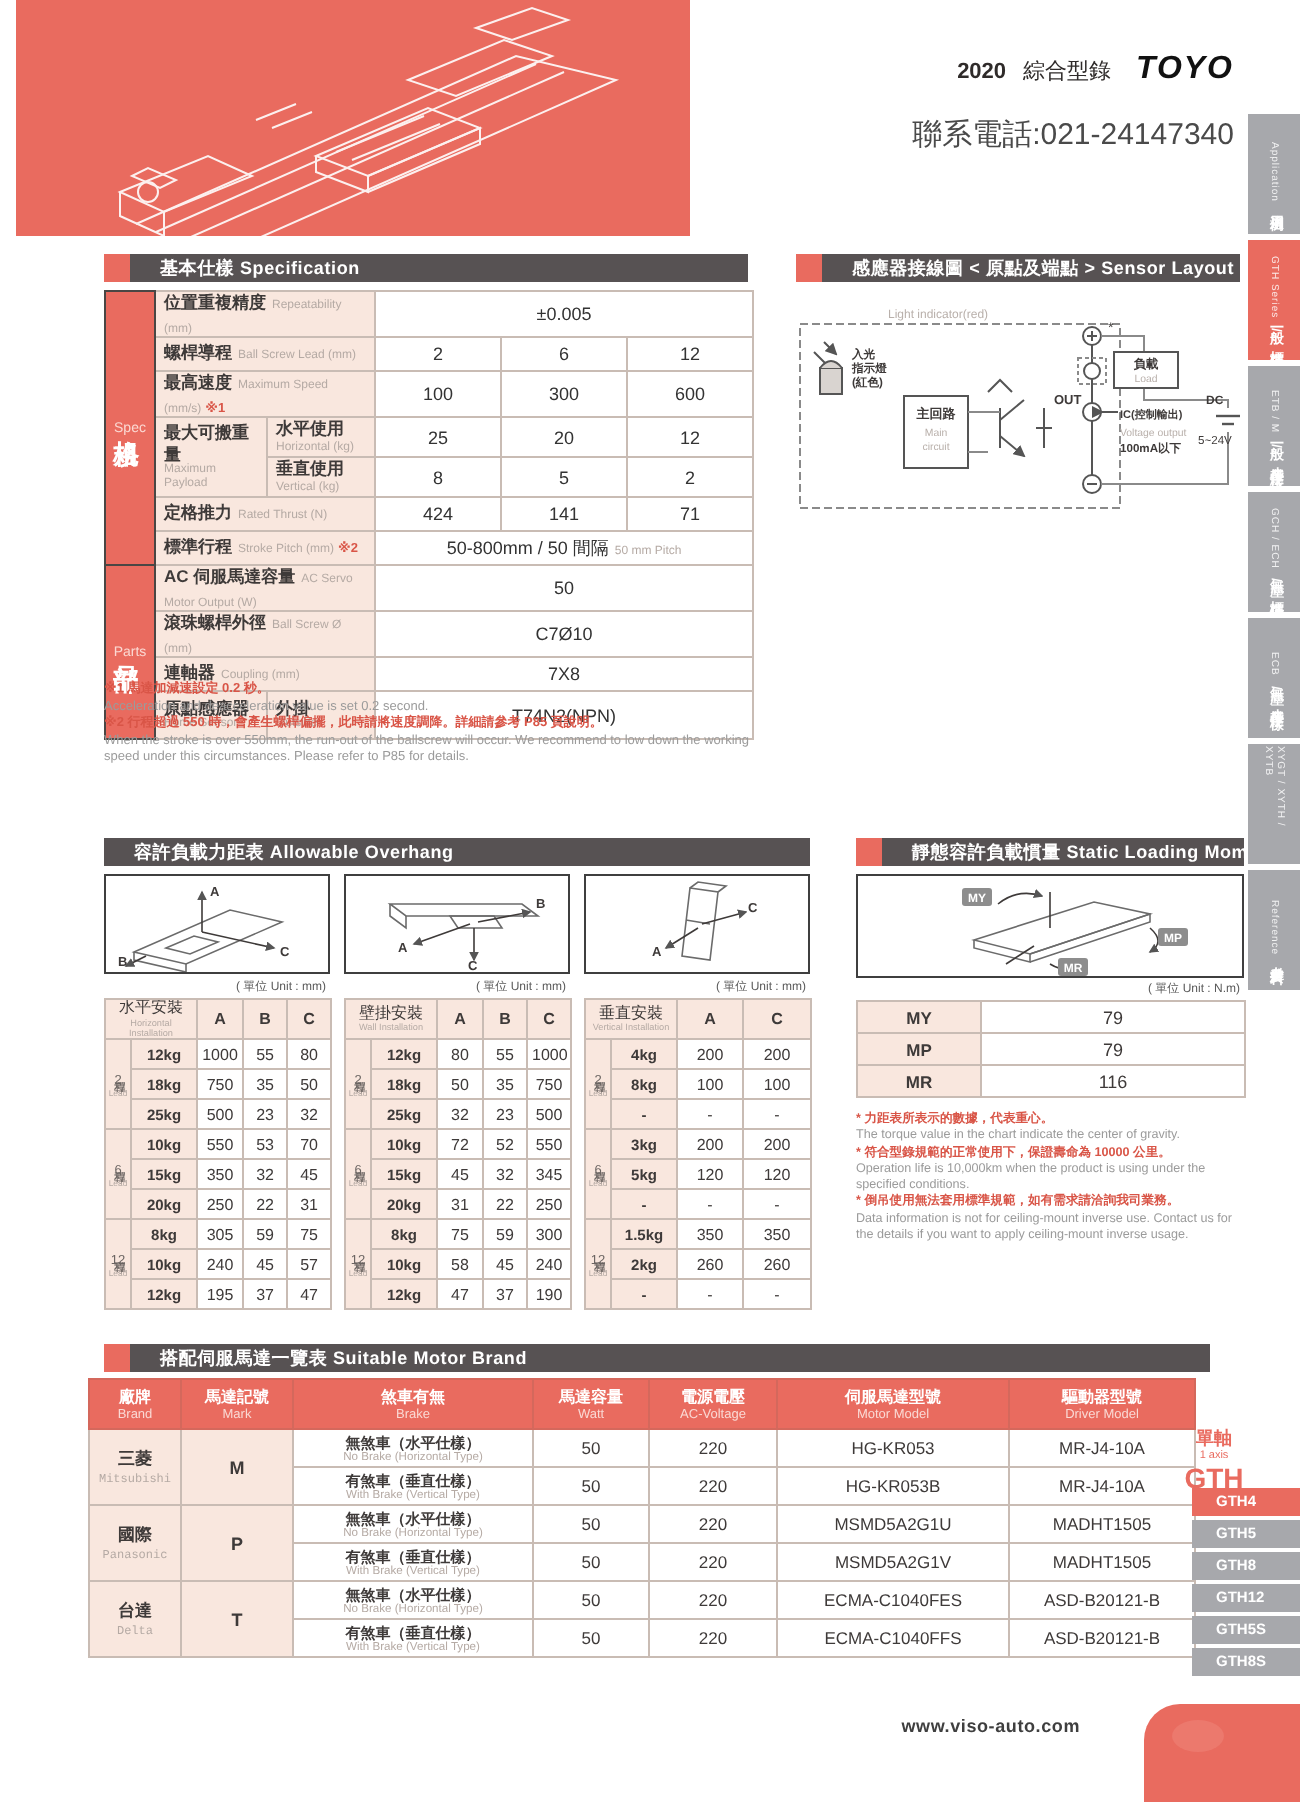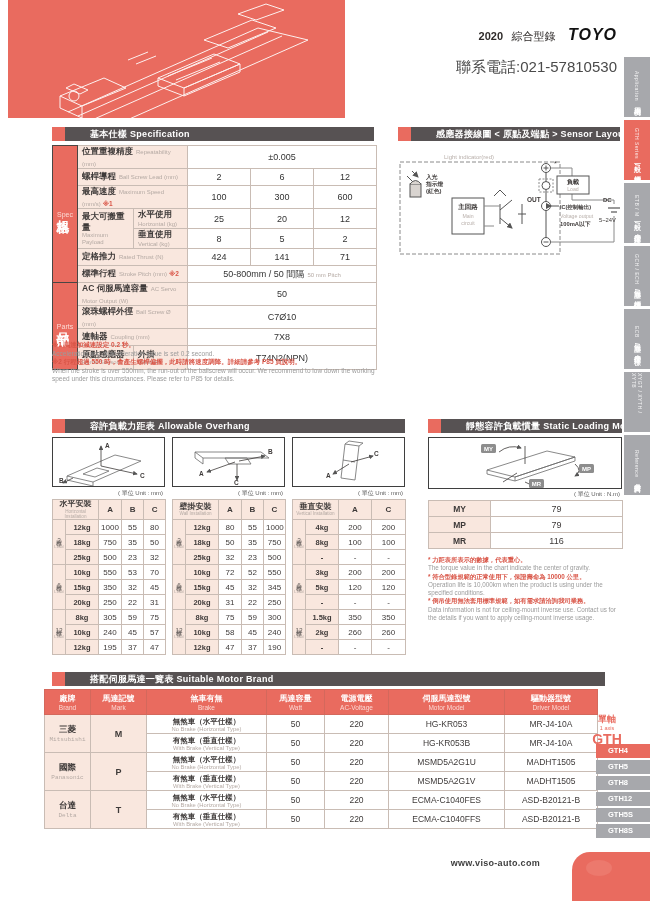--- a/index.html
+++ b/index.html
@@ -34,21 +34,21 @@
             flex-direction:row-reverse;align-items:center;justify-content:center;
             writing-mode:vertical-rl;cursor:pointer;}
   .side-tab.active{background:var(--red);}
   .side-tab .t-zh{font-size:7px;font-weight:bold;letter-spacing:1px;}
   .side-tab .t-en{font-size:5px;opacity:.85;letter-spacing:.5px;margin-top:1px;}
 
   
   .sec-h{height:14px;display:flex;}
   .sec-h .sq{width:13px;background:var(--red);}
   .sec-h .bar{flex:1;background:var(--bar);color:#fff;font-size:9px;font-weight:bold;
-              line-height:14px;padding-left:25px;letter-spacing:.3px;white-space:nowrap;overflow:hidden;}
+              line-height:14px;padding-left:15px;letter-spacing:.3px;white-space:nowrap;overflow:hidden;}
 
   table{border-collapse:collapse;table-layout:fixed;}
   td{padding:0 2px;overflow:hidden;}
 
   
   .spec-table{left:52px;top:145px;width:324px;border:1px solid var(--frame);}
   .spec-table td{border:1px solid var(--line);height:16px;font-size:8.5px;}
   .spec-table td.lbl{background:var(--pink);padding-left:4px;}
   .spec-table td.val{text-align:center;font-size:9px;color:#333;background:#fff;}
   .zh{font-weight:bold;color:var(--dark);font-size:8.5px;}
@@ -66,21 +66,21 @@
   .notes .n-en{color:#9b9b9b;}
 
   
   .diag-box{border:1px solid #3f3f3f;background:#fff;}
   .unit-lbl{font-size:6px;color:#5a5a5a;text-align:right;}
 
   
   .oh-table{width:113px;border:1px solid var(--frame);}
   .oh-table td{border:1px solid var(--line);text-align:center;}
   .oh-table .hd{background:var(--pink);height:19px;}
-  .oh-table .hd .h-zh{display:block;font-size:8px;font-weight:bold;line-height:1.1;}
+  .oh-table .hd .h-zh{display:block;font-size:8px;font-weight:normal;line-height:1.1;}
   .oh-table .hd .h-en{display:block;font-size:4.6px;color:var(--gray-en);transform-origin:center;}
   .oh-table .hd-abc{background:var(--pink);font-size:8px;font-weight:bold;}
   .oh-table .lead-cell{background:var(--pink);padding:0;vertical-align:middle;}
   .lead-wrap{display:flex;flex-direction:column;align-items:center;line-height:1;gap:1px;}
   .lead-wrap .ld-zh{writing-mode:vertical-rl;font-size:6px;color:#6b6562;letter-spacing:1px;}
   .lead-wrap .ld-num{font-size:6.5px;color:#6b6562;}
   .lead-wrap .ld-en{font-size:4.2px;color:var(--gray-en);}
   .oh-table .load-cell{background:var(--pink);font-size:7.5px;font-weight:bold;height:14px;}
   .oh-table .num{background:#fff;font-size:8px;height:14px;}
 
@@ -144,21 +144,21 @@
       <path d="M230 14 L258 4 L276 10 L248 20 Z"></path>
       <path d="M120 60 L140 52 M128 64 L148 56"></path>
     </g>
   </svg>
 </div>
 <div class="abs brand-line">
   <span class="year">2020</span>
   <span class="cat">綜合型錄</span>
   <span class="logo">TOYO</span>
 </div>
-<div class="abs phone">聯系電話:021-57810530</div>
+<div class="abs phone">聯系電話:021-24147340</div>
 
 <div class="abs side-tabs">
   <div class="side-tab">
     <span class="t-zh">適用例</span>
     <span class="t-en">Application</span>
   </div>
   <div class="side-tab active">
     <span class="t-zh">一般 / 標準仕樣</span>
     <span class="t-en">GTH Series</span>
   </div>
@@ -340,21 +340,21 @@
   <text x="179" y="38" font-size="6.2" font-weight="bold" fill="#3e3a39" text-anchor="middle">負載</text>
   <text x="179" y="45" font-size="5.2" fill="#b9b0ab" text-anchor="middle">Load</text>
   <g stroke="#555" stroke-width="1.2">
     <path d="M214 62 L226 62"></path>
     <path d="M217 66 L223 66"></path>
   </g>
   <text x="209" y="56" font-size="6" font-weight="bold" fill="#3e3a39">DC</text>
   <text x="205" y="76" font-size="5.8" fill="#3e3a39">5~24V</text>
 </svg>
 
-<div class="abs sec-h" style="left:52px;top:419px;width:353px;">
+<div class="abs sec-h" style="left:52px;top:419px;width:353px;flex-direction:column;">
   <div class="sq"></div>
   <div class="bar">容許負載力距表 Allowable Overhang</div>
 </div>
 
 <div class="abs diag-box" style="left:52px;top:437px;width:111px;height:48px;">
   <svg width="111" height="48" viewBox="0 0 111 48">
     <g stroke="#6b6b6b" stroke-width="0.8" fill="none">
       <path d="M14 38 L62 17 L88 23 L40 44 Z"></path>
       <path d="M14 38 L14 42 L40 48 L40 44"></path>
       <path d="M30 36 L44 30 L56 33 L42 39 Z"></path>

